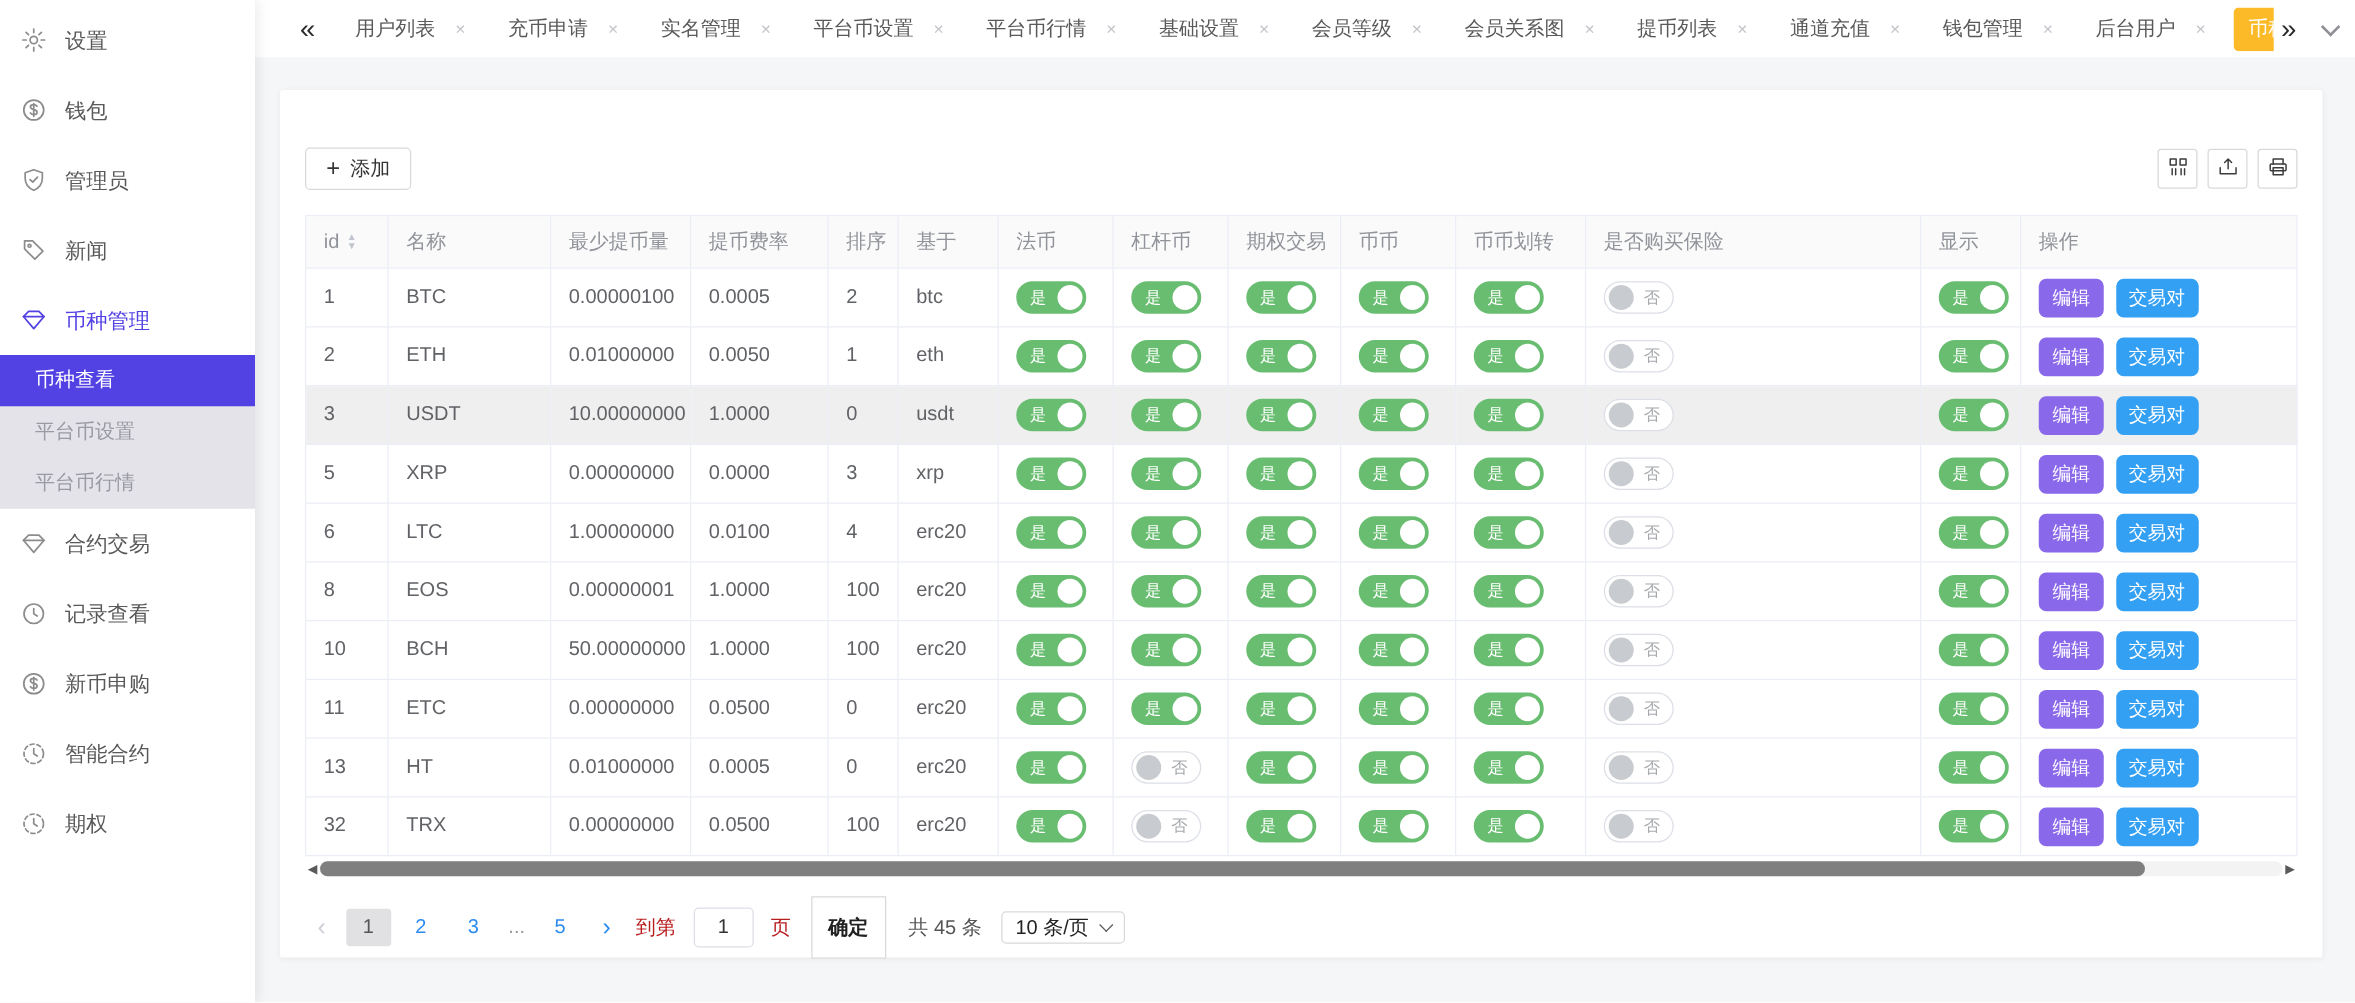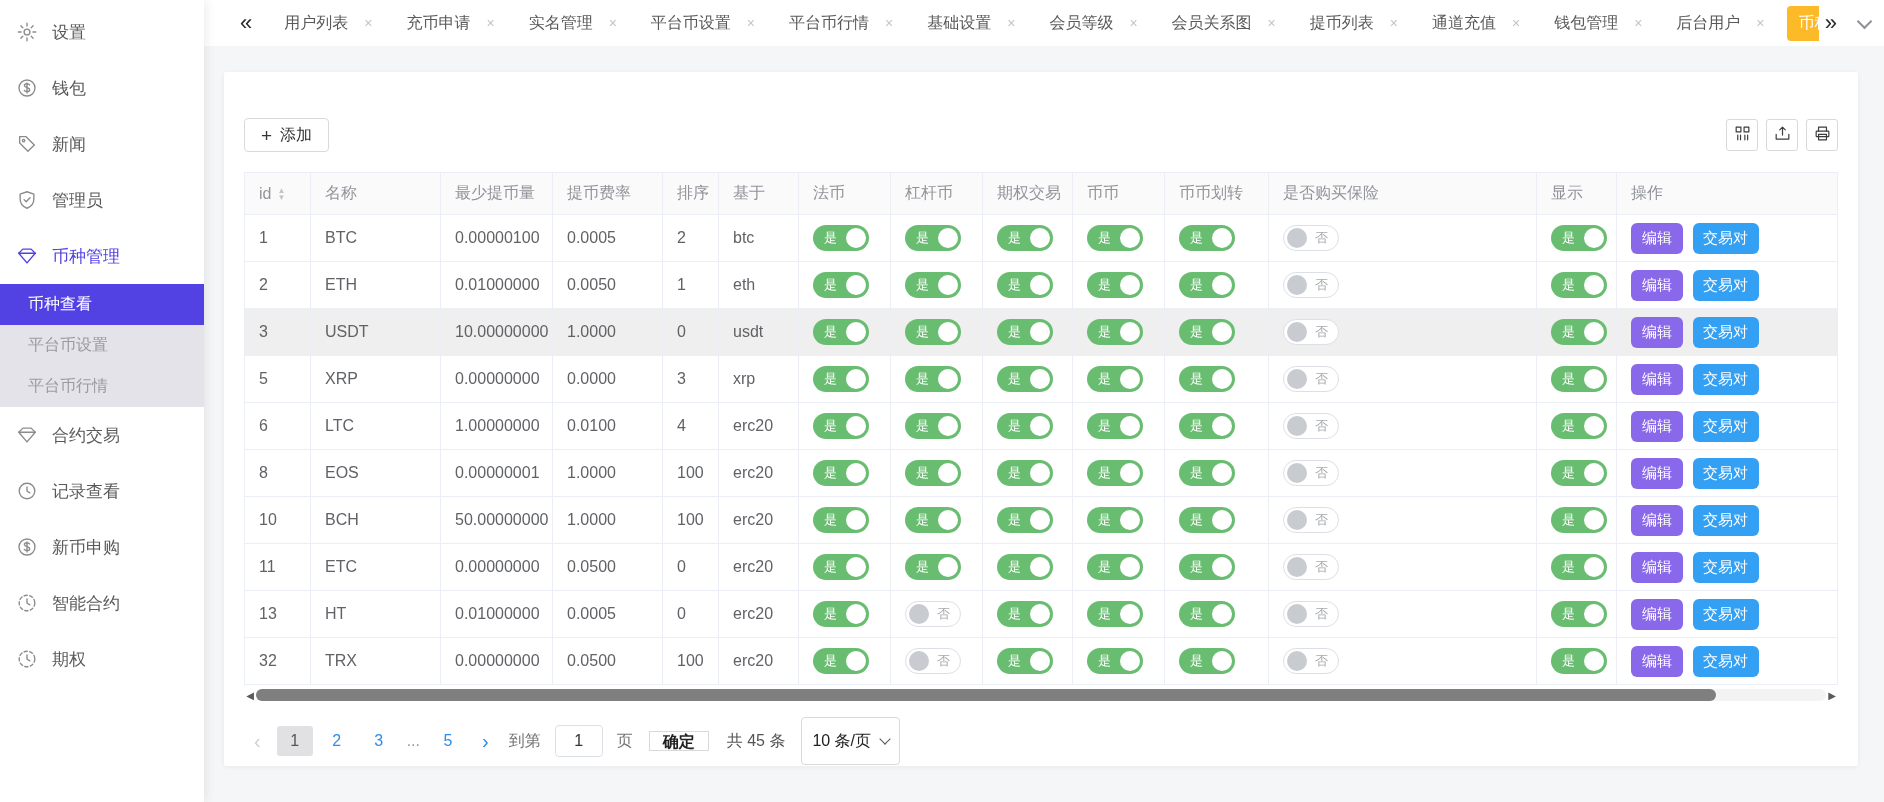--- a/index.html
+++ b/index.html
@@ -80,27 +80,27 @@
   .hthumb { position:absolute; left:0; top:0; height:12px; width:93%; background:#7f7f7f; border-radius:6px; cursor:grab; }
 
   
   .pager { display:flex; align-items:center; margin-top:14px; font-size:16px; color:#666; gap:6px; }
   .pg-prev { color:#ccd0d6; font-size:20px; padding:0 10px; }
   .pg-next { color:var(--link-blue); font-size:20px; padding:0 10px; cursor:pointer; }
   .pg-page { min-width:36px; height:30px; line-height:30px; text-align:center; color:var(--link-blue);
     border-radius:3px; cursor:pointer; padding:0 4px; background:transparent; border:none; font-size:16px; font-family:inherit; }
   .pg-page.current { background:#e1e1e4; color:#555; }
   .pg-ellipsis { color:#999; padding:0 4px; }
-  .pg-text { color:#737373; margin:0 4px; }
+  .pg-text { color:#b91c1c; margin:0 4px; }
   .pg-input { width:48px; height:32px; border:1px solid #dcdfe6; border-radius:4px; text-align:center;
     font-size:16px; color:#333; margin:0 4px; font-family:inherit; }
-  .pg-confirm { height:20px; padding:0 13px; background:#fff; border:1px solid #d9d9d9; border-radius:0;
+  .pg-confirm { height:50px; padding:0 13px; background:#fff; border:1px solid #d9d9d9; border-radius:0;
     font-size:16px; color:#222; font-weight:700; cursor:pointer; margin:0 6px; font-family:inherit; }
   .pg-total { color:#555; margin:0 10px 0 6px; }
-  .pg-size { display:inline-flex; align-items:center; height:48px; border:1px solid #d9d9d9; border-radius:4px;
+  .pg-size { display:inline-flex; align-items:center; height:26px; border:1px solid #d9d9d9; border-radius:4px;
     padding:0 10px; color:#222; cursor:pointer; gap:10px; background:#fff; }
   .pg-size .caret { width:8px; height:8px; border-right:1.5px solid #555; border-bottom:1.5px solid #555;
     transform:rotate(45deg); margin-top:-4px; }
 </style>
 </head>
 <body>
 
 <div class="app">
   <aside class="sidebar">
     <div id="sidebar-list">
@@ -118,34 +118,34 @@
             <svg viewBox="0 0 24 24" fill="none" stroke="currentColor" stroke-width="1.5" stroke-linecap="round" stroke-linejoin="round">
               <circle cx="12" cy="12" r="8.7"></circle>
               <path d="M12 6.5v11M14.8 8.7c-.7-1-1.6-1.4-2.8-1.4-1.7 0-2.9.8-2.9 2.1 0 3 5.8 1.4 5.8 4.5 0 1.3-1.2 2.1-2.9 2.1-1.2 0-2.2-.5-2.9-1.4"></path>
             </svg>
           </span>
           <span>钱包</span>
         </div>
         <div class="side-item">
           <span class="icon">
             <svg viewBox="0 0 24 24" fill="none" stroke="currentColor" stroke-width="1.5" stroke-linecap="round" stroke-linejoin="round">
+              <path d="M12 3l7.5 2.7v4.8c0 4.6-3 8.6-7.5 10.5C7.5 19.1 4.5 15.1 4.5 10.5V5.7z"></path>
+              <path d="M8.8 11.6l2.3 2.3 4.2-4.4"></path>
+            </svg>
+          </span>
+          <span>管理员</span>
+        </div>
+        <div class="side-item">
+          <span class="icon">
+            <svg viewBox="0 0 24 24" fill="none" stroke="currentColor" stroke-width="1.5" stroke-linecap="round" stroke-linejoin="round">
               <path d="M4 4v7l9 9 7-7-9-9z"></path>
               <circle cx="8.3" cy="8.3" r="1.3"></circle>
             </svg>
           </span>
           <span>新闻</span>
-        </div>
-        <div class="side-item">
-          <span class="icon">
-            <svg viewBox="0 0 24 24" fill="none" stroke="currentColor" stroke-width="1.5" stroke-linecap="round" stroke-linejoin="round">
-              <path d="M12 3l7.5 2.7v4.8c0 4.6-3 8.6-7.5 10.5C7.5 19.1 4.5 15.1 4.5 10.5V5.7z"></path>
-              <path d="M8.8 11.6l2.3 2.3 4.2-4.4"></path>
-            </svg>
-          </span>
-          <span>管理员</span>
         </div>
         <div class="side-item expanded">
           <span class="icon">
             <svg viewBox="0 0 24 24" fill="none" stroke="currentColor" stroke-width="1.5" stroke-linecap="round" stroke-linejoin="round">
               <path d="M7.5 4.5h9L21 9l-9 10.5L3 9z"></path>
               <path d="M3 9h18"></path>
             </svg>
           </span>
           <span>币种管理</span>
         </div>

